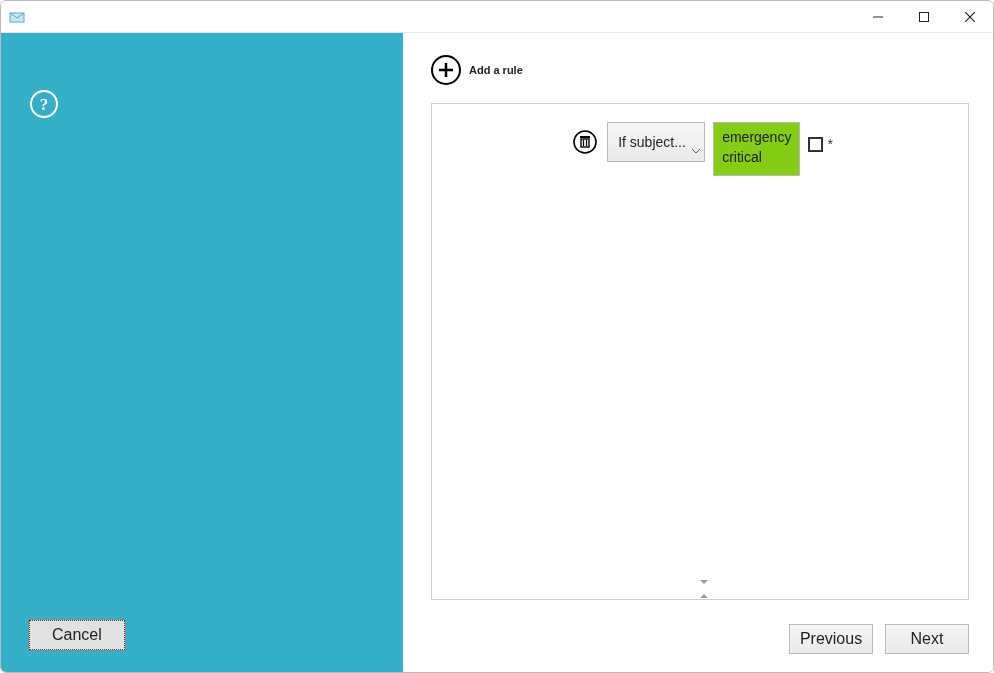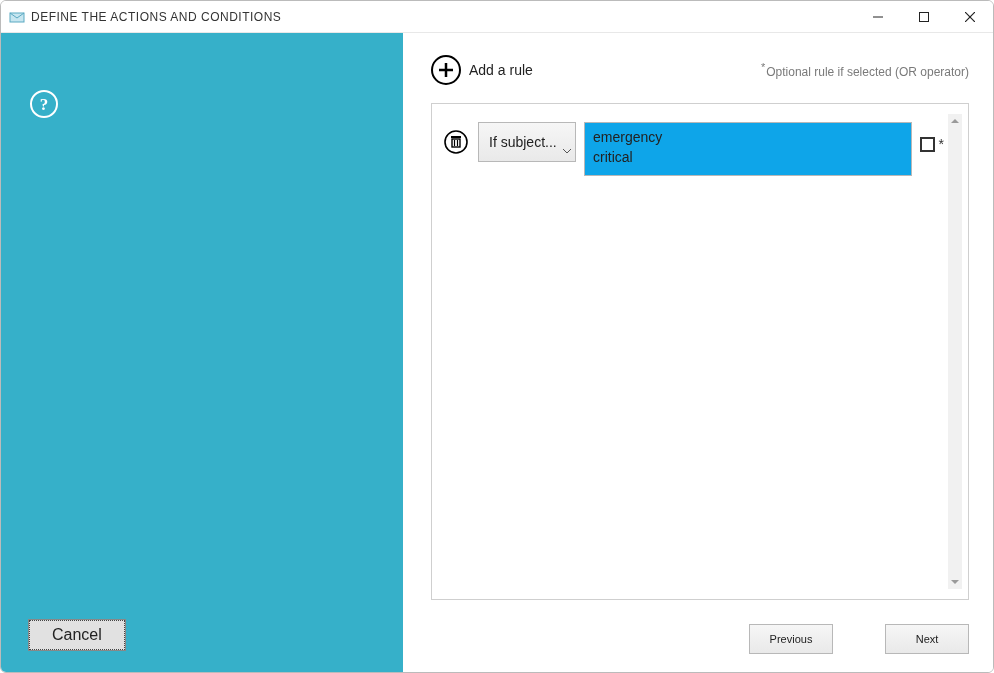--- a/index.html
+++ b/index.html
@@ -119,42 +119,43 @@
     .add-rule-circle {
       width: 30px;
       height: 30px;
       border-radius: 50%;
       border: 2.5px solid #000;
       display: flex;
       align-items: center;
       justify-content: center;
     }
     .add-rule-label {
-      font-size: 14px;
-      font-weight: 400;
+      font-size: 11px;
+      font-weight: 700;
       color: #222;
     }
     .top-row-spacer { flex: 1 1 auto; }
     .optional-hint {
       font-size: 12px;
       color: #7a7a7a;
     }
     .optional-hint .star {
       vertical-align: super;
       font-size: 11px;
       margin-right: 1px;
     }
     .rules-container {
       flex: 1 1 auto;
       border: 1px solid #cfcfcf;
       padding: 10px 6px 10px 10px;
       display: flex;
-      flex-direction: row;
+      flex-direction: column;
       min-height: 0;
       overflow: hidden;
+      align-items: center;
     }
     .rules-content {
       flex: 1 1 auto;
       display: flex;
       flex-direction: column;
     }
     .rule-row {
       display: flex;
       align-items: flex-start;
       gap: 8px;
@@ -186,21 +187,21 @@
     .dropdown.field { width: 98px; }
     .dropdown.operator { width: 92px; }
     .dropdown-arrow {
       position: absolute;
       right: 4px;
       bottom: 3px;
     }
     .value-box {
       flex: 1 1 auto;
       min-height: 54px;
-      background: #0ea5e9;
+      background: #84cc16;
       border: 1px solid #b8b8b8;
       margin-top: 8px;
       padding: 5px 8px;
       font-size: 14px;
       color: #222;
       line-height: 1.4;
       white-space: pre-line;
       cursor: text;
     }
     .optional-check {
@@ -243,38 +244,36 @@
     .footer-row {
       display: flex;
       justify-content: flex-end;
       gap: 12px;
       margin-top: 24px;
     }
     .nav-btn {
       background: linear-gradient(#f6f6f6, #e9e9e9);
       border: 1px solid #b8b8b8;
       color: #222;
-      font-size: 11px;
+      font-size: 16px;
       width: 84px;
       height: 30px;
       cursor: pointer;
-      margin-left: 40px;
     }
   </style>
 </head>
 <body>
 
 <div class="titlebar">
   <span class="titlebar-icon">
     <svg viewBox="0 0 16 16" width="16" height="16">
       <rect x="1" y="4" width="14" height="9" fill="#c7e6f0" stroke="#5aa9c2" stroke-width="1"></rect>
       <path d="M1 4 L8 9 L15 4" stroke="#5aa9c2" stroke-width="1" fill="none"></path>
     </svg>
   </span>
-  <span class="titlebar-title">DEFINE THE ACTIONS AND CONDITIONS</span>
   <span class="titlebar-spacer"></span>
   <div class="win-controls">
     <div class="win-btn">
       <svg width="10" height="10">
           <line x1="0" y1="5" x2="10" y2="5" stroke="#222" stroke-width="1"></line>
         </svg>
     </div>
     <div class="win-btn">
       <svg width="10" height="10">
           <rect x="0.5" y="0.5" width="9" height="9" fill="none" stroke="#222" stroke-width="1"></rect>
@@ -306,23 +305,20 @@
       <div class="add-rule">
         <span class="add-rule-circle">
           <svg width="16" height="16">
               <line x1="8" y1="1" x2="8" y2="15" stroke="#000" stroke-width="2.5"></line>
               <line x1="1" y1="8" x2="15" y2="8" stroke="#000" stroke-width="2.5"></line>
             </svg>
         </span>
         <span class="add-rule-label">Add a rule</span>
       </div>
       <div class="top-row-spacer"></div>
-      <div class="optional-hint">
-        <span class="star">*</span><span>Optional rule if selected (OR operator)</span>
-      </div>
     </div>
 
     <div class="rules-container">
       <div class="rules-content">
         <div class="rule-row">
           <div class="delete-rule">
             <svg width="24" height="24" viewBox="0 0 24 24">
               <circle cx="12" cy="12" r="11" fill="none" stroke="#000" stroke-width="1.6"></circle>
               <rect x="7" y="6" width="10" height="2" fill="#000"></rect>
               <rect x="8" y="9" width="8" height="8" fill="none" stroke="#000" stroke-width="1.4"></rect>

